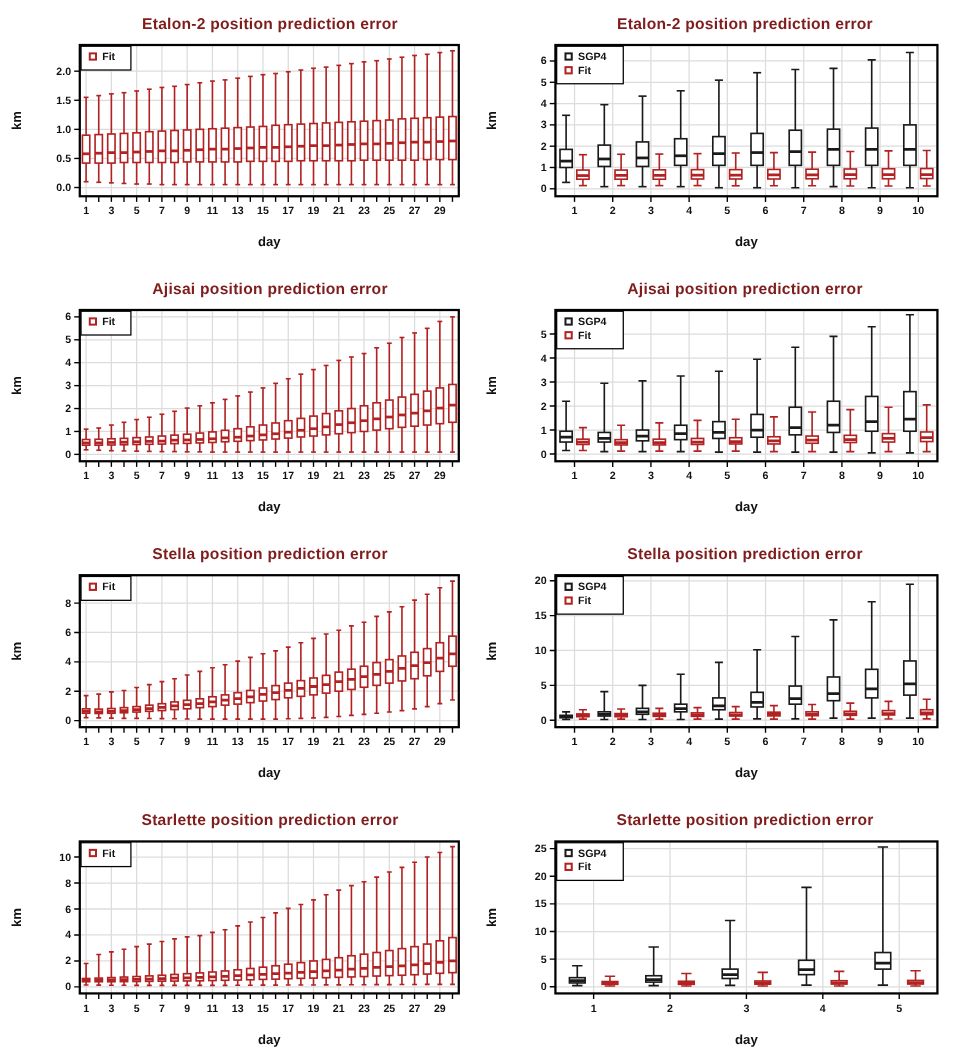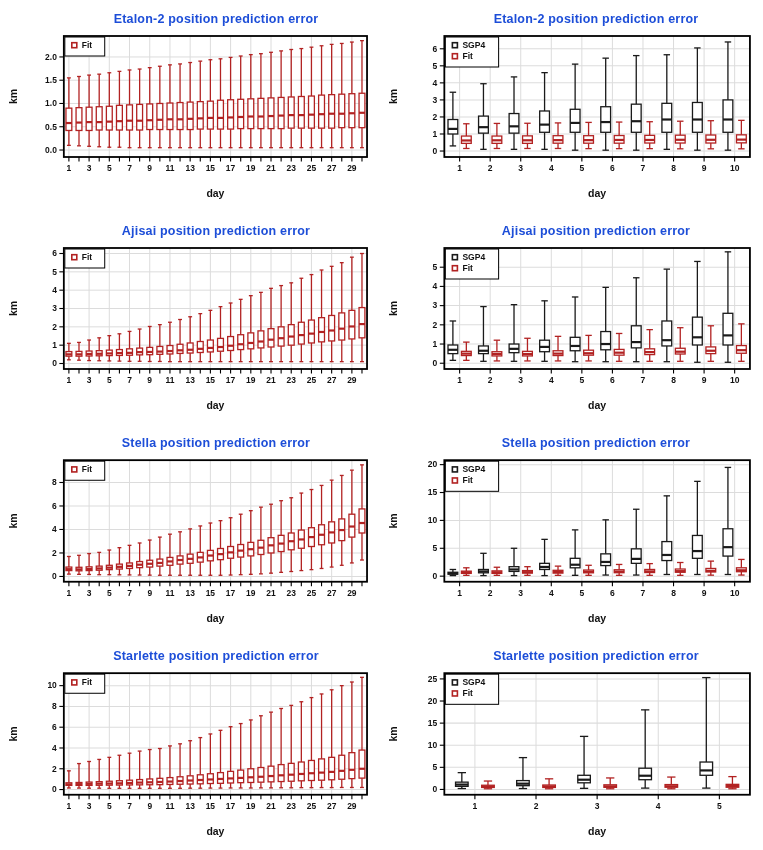--- a/index.html
+++ b/index.html
@@ -1,20 +1,20 @@
 <!DOCTYPE html>
 <html><head>
 <meta charset="utf-8">
 <style>
   html,body{margin:0;padding:0;background:#ffffff;}
   body{width:763px;height:850px;font-family:"Liberation Sans",sans-serif;}
   .figure{display:grid;grid-template-columns:380px 383px;grid-template-rows:212px 212px 213px 213px;width:763px;height:850px;}
   .panel{position:relative;overflow:hidden;}
   .chart-title{position:absolute;top:12px;left:64px;width:304px;text-align:center;
-    font-size:12.5px;font-weight:700;color:#1d4ed8;letter-spacing:0.2px;white-space:nowrap;}
+    font-size:12.5px;font-weight:700;color:#7f1d1d;letter-spacing:0.2px;white-space:nowrap;}
   svg.plot{width:100%;height:100%;display:block;}
   .grid{stroke:#dcdcdc;stroke-width:1;}
   .pborder{stroke:#000;stroke-width:1.8;fill:none;}
   .tick{stroke:#000;stroke-width:1.1;}
   .ticklab{font-size:8.5px;font-weight:600;fill:#111;font-family:"Liberation Sans",sans-serif;}
   .axislab{font-size:10.5px;font-weight:600;fill:#111;font-family:"Liberation Sans",sans-serif;}
   .legendlab{font-size:8.5px;font-weight:600;fill:#111;font-family:"Liberation Sans",sans-serif;}
   .legend-box{fill:#fff;stroke:#000;stroke-width:1;}
 </style>
 </head>

